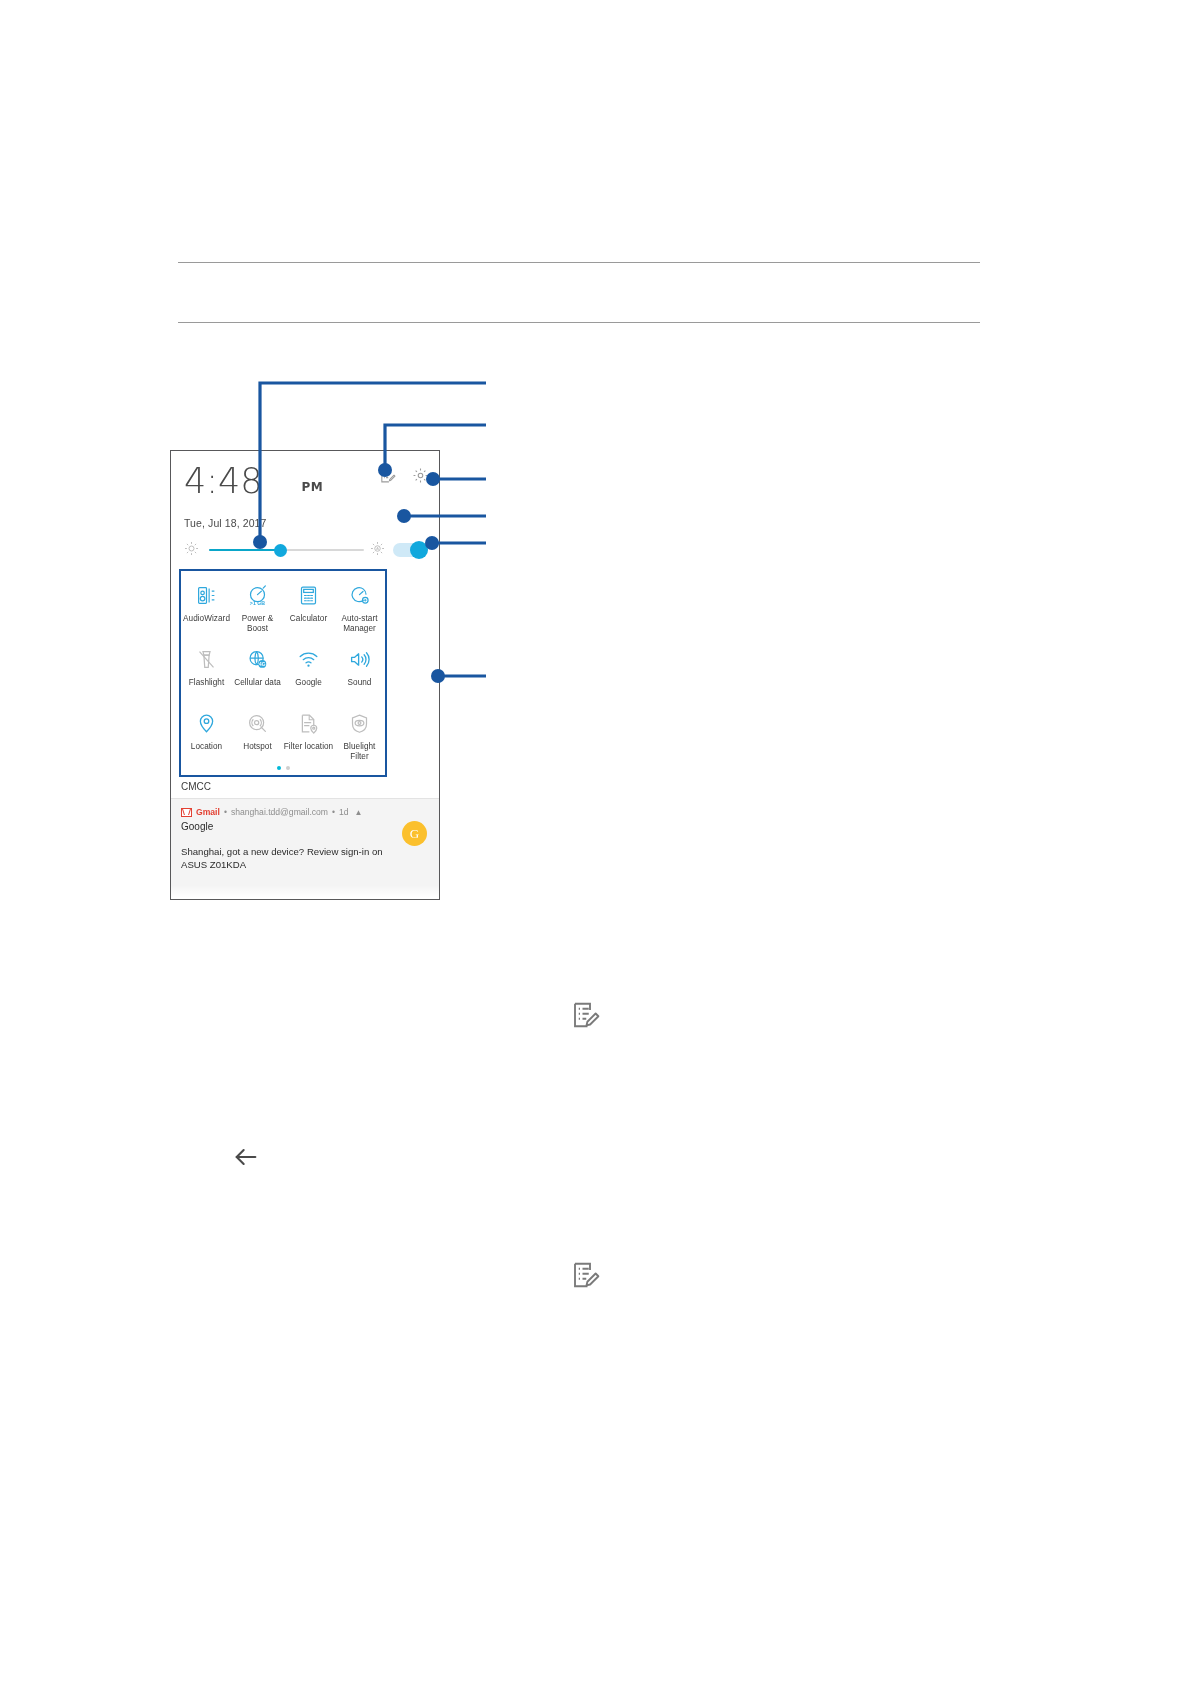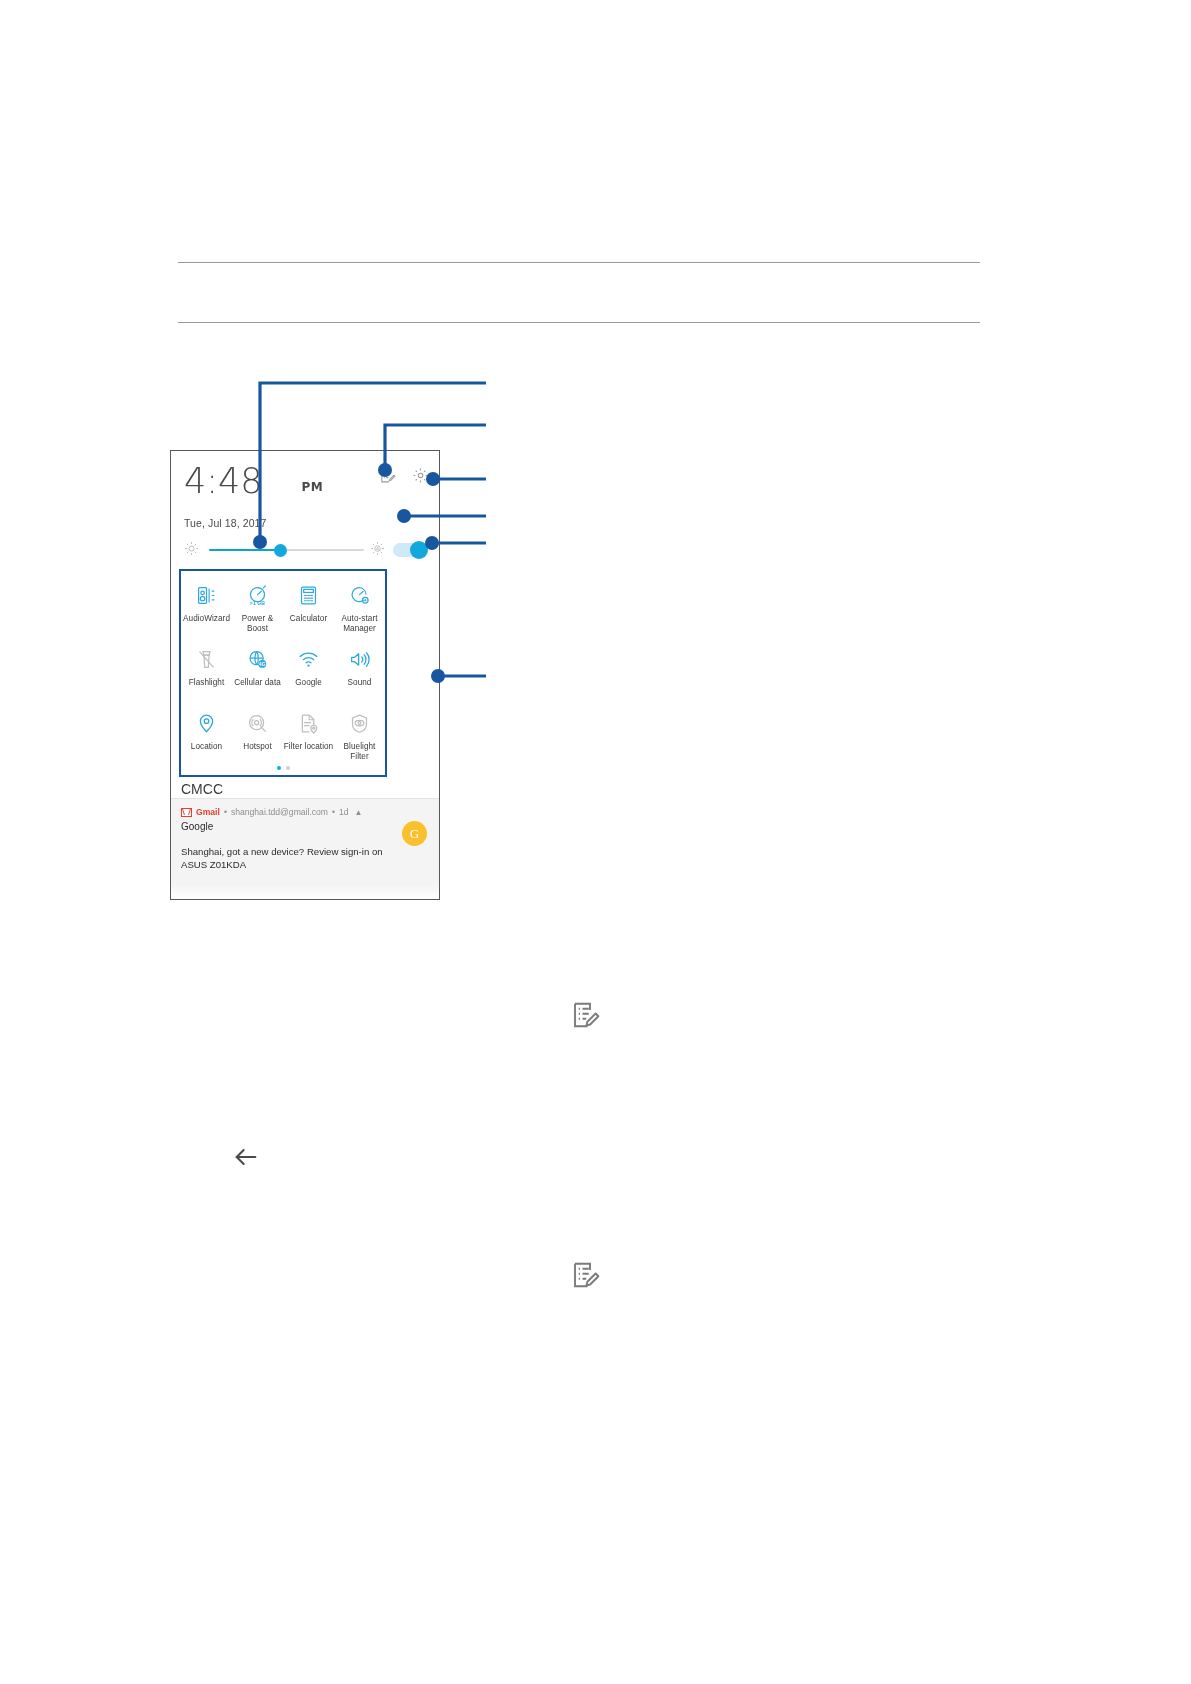--- a/index.html
+++ b/index.html
@@ -189,21 +189,21 @@
     background: #cfcfcf;
     display: block;
   }
   .page-dots i.on { background: #00b9d8; }
 
   
   #carrier {
     position: absolute;
     left: 10px;
     top: 330px;
-    font-size: 14px;
+    font-size: 10px;
     color: #3b3b3b;
   }
   .notif-sep {
     position: absolute;
     left: 0; right: 0;
     top: 347px;
     height: 1px;
     background: #e3e3e3;
   }
 

